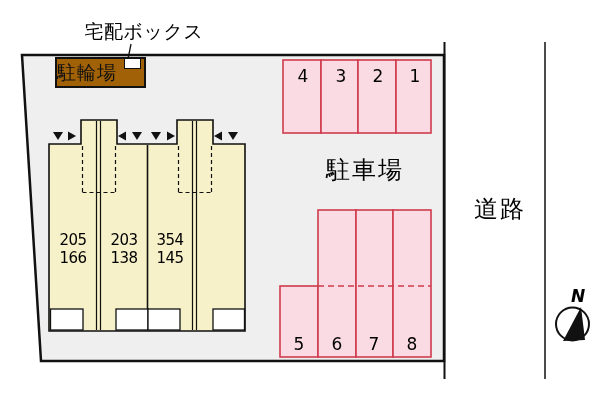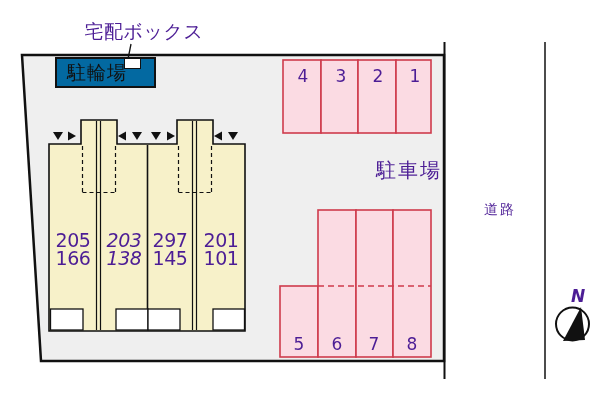--- a/index.html
+++ b/index.html
@@ -2,31 +2,31 @@
 <html><head>
 <meta charset="utf-8">
 <style>
   html,body{margin:0;padding:0;background:#ffffff;}
   .stage{
     position:relative;width:600px;height:400px;background:#ffffff;overflow:hidden;
     font-family:"DejaVu Sans","Liberation Sans",sans-serif;color:#111;
   }
   .stage svg{position:absolute;left:0;top:0;z-index:1;}
   .txt-layer{position:absolute;left:0;top:0;width:600px;height:400px;z-index:2;}
-  .t{position:absolute;transform:translate(-50%,-50%);white-space:nowrap;color:#4c1d95;line-height:1;}
+  .t{position:absolute;transform:translate(-50%,-50%);white-space:nowrap;color:#000000;line-height:1;}
   .lbl-delivery{font-size:19px;letter-spacing:.5px;}
-  .lbl-parking{font-size:20px;letter-spacing:2px;margin-left:44px;}
-  .lbl-road{font-size:14px;letter-spacing:2px;}
+  .lbl-parking{font-size:24px;letter-spacing:2px;}
+  .lbl-road{font-size:24px;letter-spacing:2px;}
   .lbl-north{font-size:17px;font-style:italic;font-weight:bold;}
   .space-num{font-size:17px;}
-  .room{font-size:19px;line-height:18px;letter-spacing:-.5px;text-align:center;}
+  .room{font-size:15px;line-height:18px;letter-spacing:-.5px;text-align:center;}
   .bike-box{
     position:absolute;left:55px;top:57px;width:87px;height:27px;
-    background:#0369a1;border:2px solid #111;
-    font-size:19px;line-height:27px;letter-spacing:1px;padding-left:10px;
+    background:#a16207;border:2px solid #111;
+    font-size:19px;line-height:27px;letter-spacing:1px;padding-left:0;
   }
   .delivery-marker{
     position:absolute;left:124px;top:58px;width:15px;height:9px;
     background:#ffffff;border:1.5px solid #111;
   }
 </style>
 </head>
 <body>
 
 <div class="stage">
@@ -112,30 +112,26 @@
 
     <div class="t space-num" style="left:299px;top:344px;">5</div>
     <div class="t space-num" style="left:337px;top:344px;">6</div>
     <div class="t space-num" style="left:374px;top:344px;">7</div>
     <div class="t space-num" style="left:412px;top:344px;">8</div>
 
     <div class="t room" style="left:73px;top:249px;">
       <div>205</div>
       <div>166</div>
     </div>
-    <div class="t room" style="left:124px;top:249px;font-style:italic;">
+    <div class="t room" style="left:124px;top:249px;">
       <div>203</div>
       <div>138</div>
     </div>
     <div class="t room" style="left:170px;top:249px;">
-      <div>297</div>
+      <div>354</div>
       <div>145</div>
-    </div>
-    <div class="t room" style="left:221px;top:249px;">
-      <div>201</div>
-      <div>101</div>
     </div>
 
     <div class="t lbl-road" style="left:500px;top:209px;">道路</div>
 
     <div class="t lbl-north" style="left:578px;top:296px;">N</div>
   </div>
 </div>
 
 </body></html>

